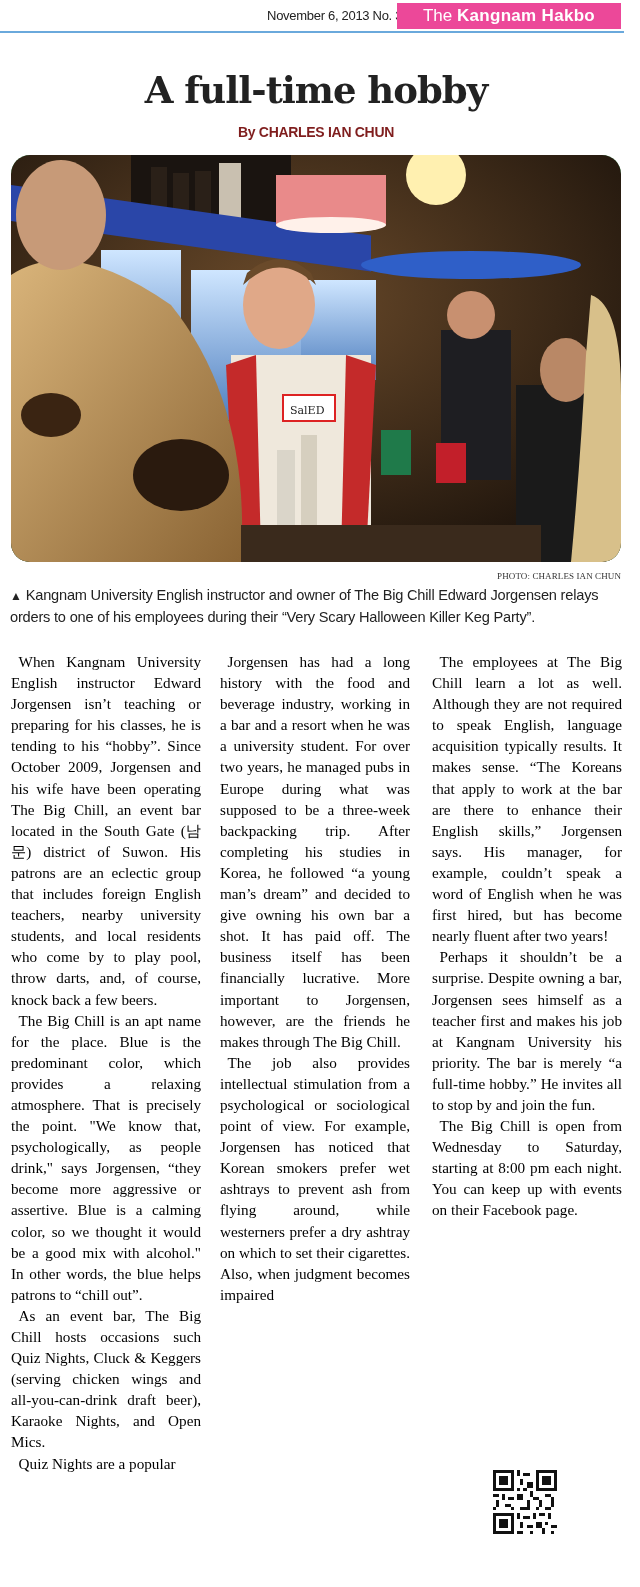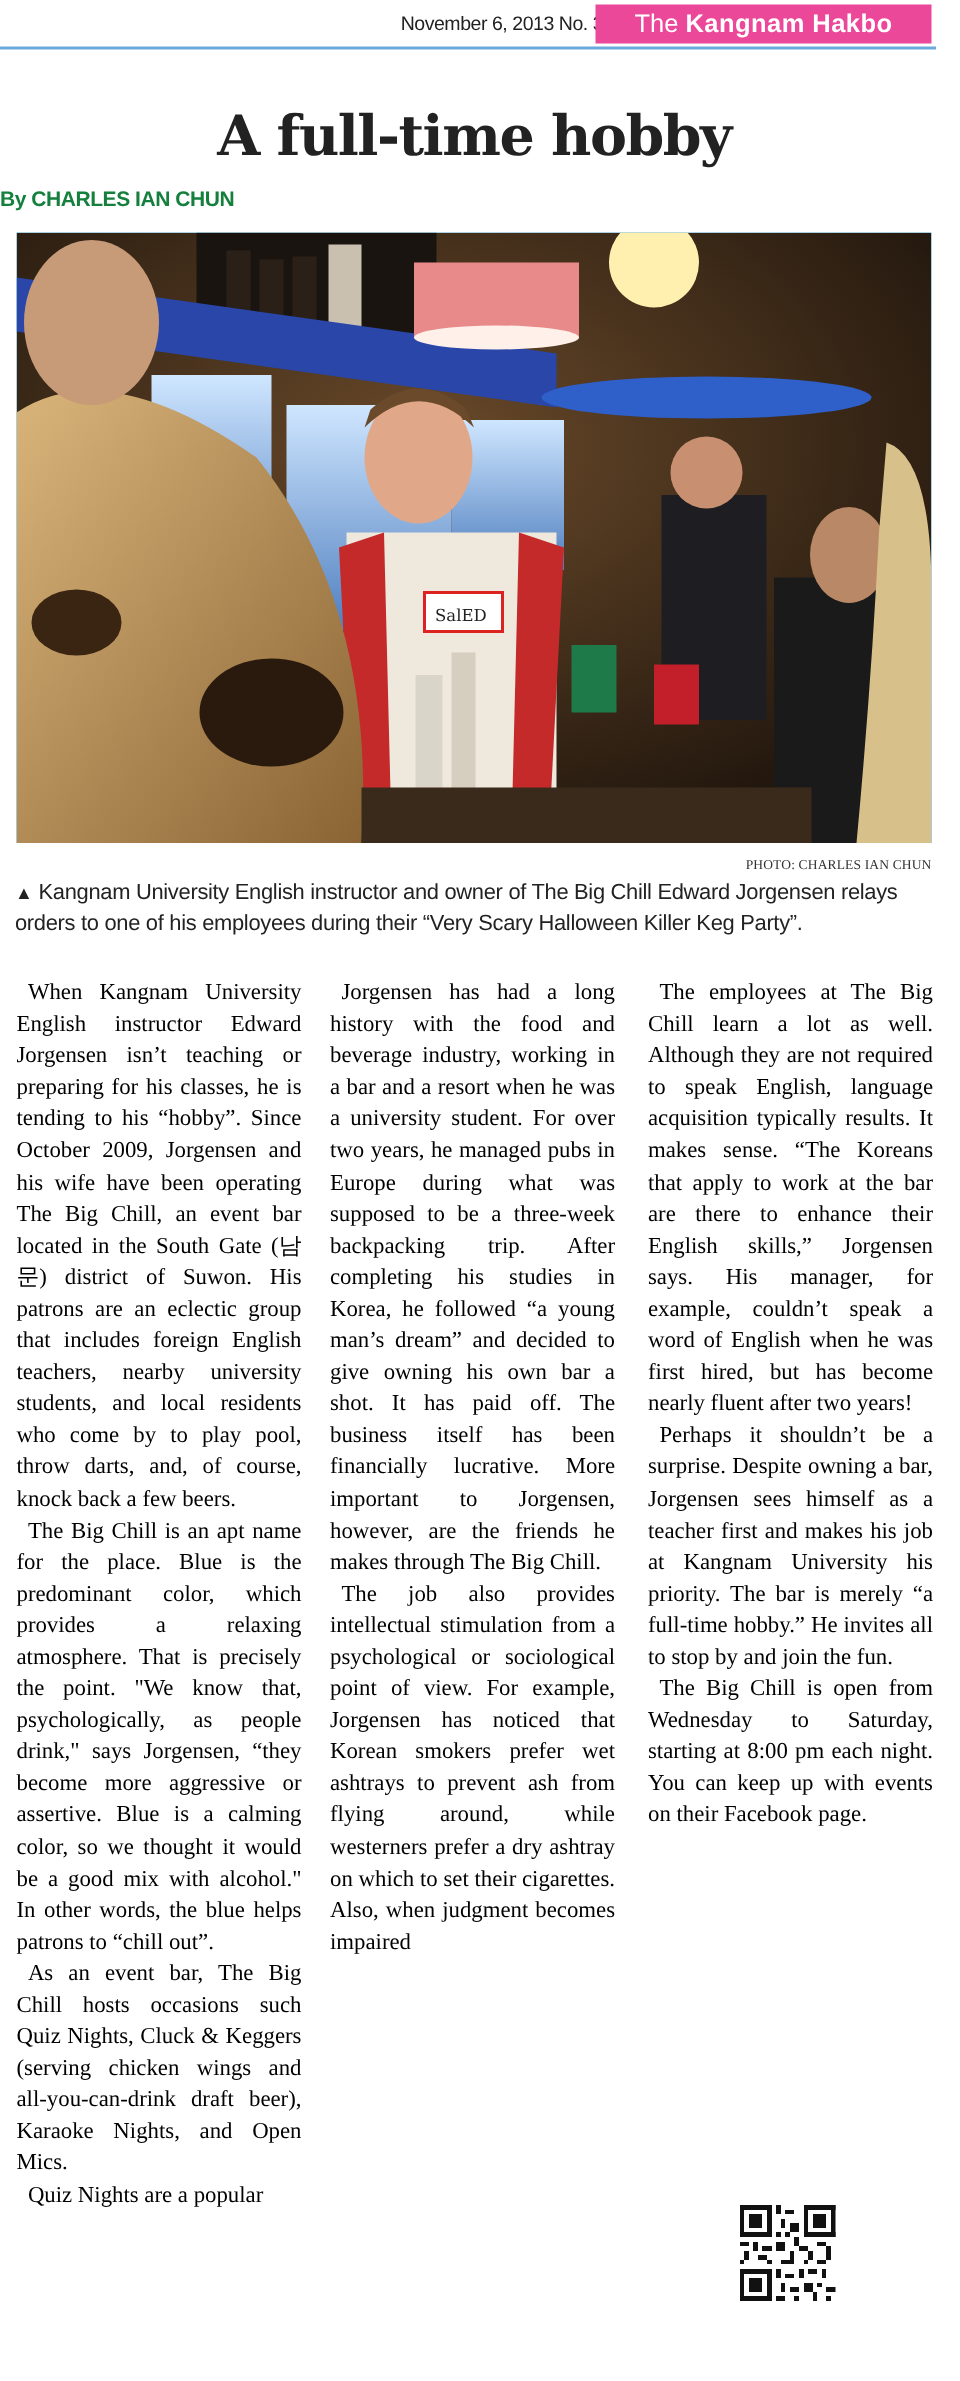--- a/index.html
+++ b/index.html
@@ -4,22 +4,22 @@
 <style>
   html, body { margin: 0; padding: 0; background: #ffffff; }
   body { width: 640px; height: 1587px; position: relative; overflow: hidden; color: #222; }
   .masthead { position: absolute; top: 3px; left: 0; width: 640px; height: 26px; padding-left: 24px; }
   .issue { position: absolute; right: 248px; top: 5px; font-family: "Liberation Sans", sans-serif; font-size: 13px; letter-spacing: -0.3px; color: #222; white-space: nowrap; }
   .logo { position: absolute; left: 397px; top: 0; width: 224px; height: 26px; background: #ec4899; color: #fff; font-family: "Liberation Sans", sans-serif; font-size: 17px; line-height: 26px; text-align: center; white-space: nowrap; }
   .logo .the { font-weight: normal; }
   .logo .name { font-weight: bold; letter-spacing: 0.3px; }
   .rule { position: absolute; top: 31px; left: 0; width: 624px; height: 2px; background: #6aa9dc; }
   .title { position: absolute; top: 68px; left: 0; width: 632px; text-align: center; font-family: "DejaVu Serif", serif; font-weight: bold; font-size: 37px; letter-spacing: -1px; color: #222; }
-  .byline { position: absolute; top: 124px; left: 0; width: 632px; font-family: "Liberation Sans", sans-serif; font-size: 14px; font-weight: bold; color: #15803d; letter-spacing: -0.3px; }
-  .photo { position: absolute; left: 11px; top: 155px; width: 610px; height: 407px; overflow: hidden; background: #7dd3fc; }
+  .byline { position: absolute; top: 124px; left: 0; width: 632px; text-align: center; font-family: "Liberation Sans", sans-serif; font-size: 14px; font-weight: bold; color: #7f1d1d; letter-spacing: -0.3px; }
+  .photo { position: absolute; left: 11px; top: 155px; width: 610px; height: 407px; overflow: hidden; background: #86efac; border-radius: 19px; }
   .photo svg { display: block; }
   .credit { position: absolute; top: 571px; right: 19px; font-family: "Liberation Serif", serif; font-size: 9px; color: #333; letter-spacing: 0.1px; }
   .caption { position: absolute; top: 585px; left: 10px; width: 620px; font-family: "Liberation Sans", sans-serif; font-size: 14.6px; line-height: 21px; color: #222; letter-spacing: -0.2px; }
   .caption .tri { font-size: 12px; margin-right: 4px; }
   .col { position: absolute; top: 651px; width: 190px; font-family: "Liberation Serif", serif; font-size: 15.2px; line-height: 21.1px; color: #000000; text-align: justify; }
   .col p { margin: 0; text-indent: 0; }
   .col p.ind { text-indent: 0.5em; }
   .col1 { left: 11px; }
   .col2 { left: 220px; }
   .col3 { left: 432px; }

